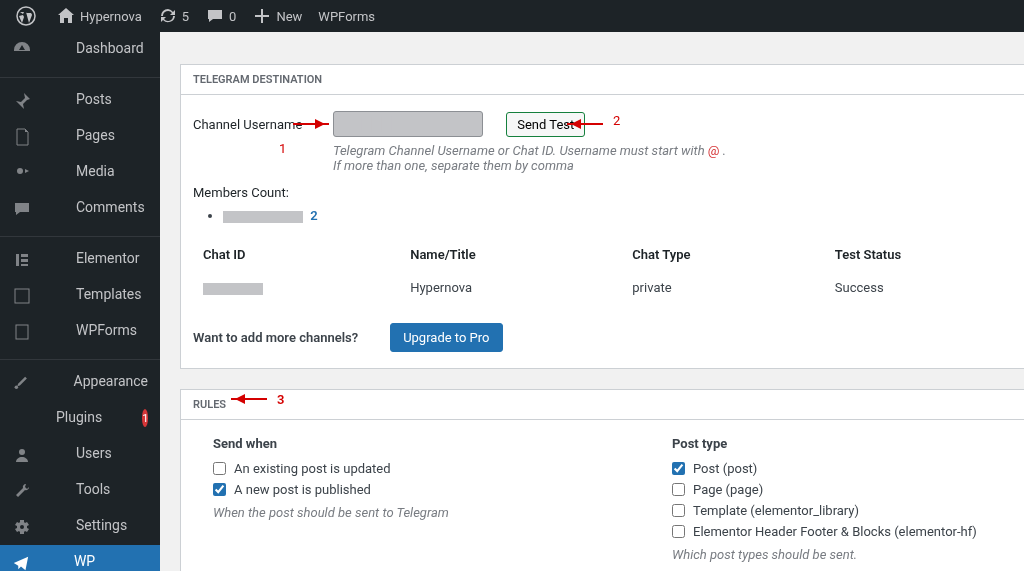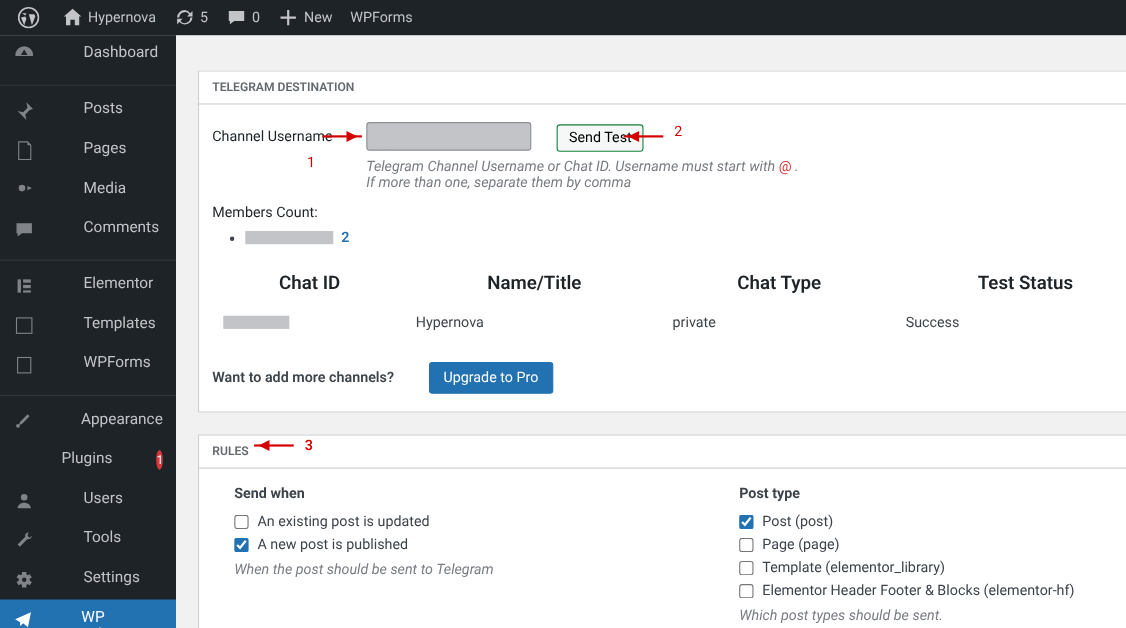--- a/index.html
+++ b/index.html
@@ -35,21 +35,21 @@
     .help-text { color: #787c82; font-style: italic; font-size: 13px; margin-top: 6px; }
     .help-text .at { color: #d63638; font-style: normal; }
     
     .members-label { font-size: 13px; color: #1d2327; margin-bottom: 8px; }
     .members-list { list-style: disc; padding-left: 30px; margin-bottom: 16px; }
     .members-list li { margin-bottom: 4px; }
     .redacted-block { background: #c3c4c7; display: inline-block; width: 80px; height: 12px; vertical-align: middle; }
     .member-count { color: #2271b1; font-weight: 600; margin-left: 4px; }
     
     .chat-table { width: 100%; margin-bottom: 16px; }
-    .chat-table th { text-align: center; font-weight: 600; padding: 6px 8px; font-size: 17px; color: #1d2327; }
+    .chat-table th { text-align: left; font-weight: 600; padding: 6px 8px; font-size: 13px; color: #1d2327; }
     .chat-table td { padding: 10px 8px; font-size: 13px; }
     
     .upgrade-row { display: flex; align-items: center; gap: 12px; }
     .upgrade-text { font-weight: 600; }
     
     .rules-cols { display: flex; gap: 80px; margin-bottom: 20px; }
     .rules-col { flex: 1; }
     .rules-col h4 { font-weight: 700; margin-bottom: 10px; font-size: 13px; }
     .check-item { display: flex; align-items: center; margin-bottom: 6px; font-size: 13px; }
     .check-item input { margin-right: 8px; accent-color: #2271b1; }

